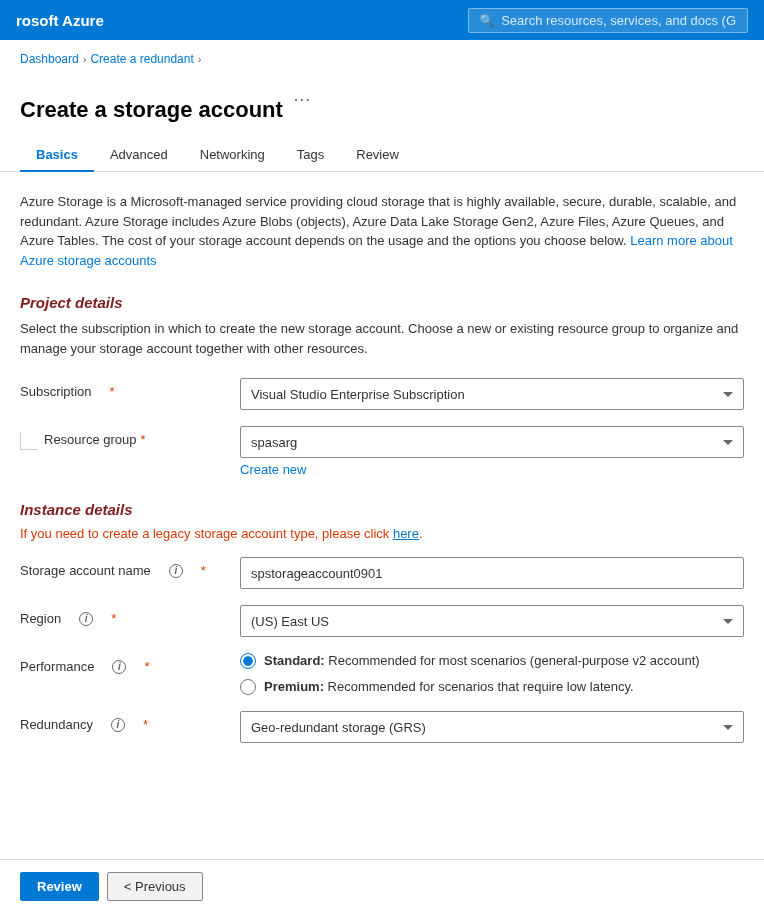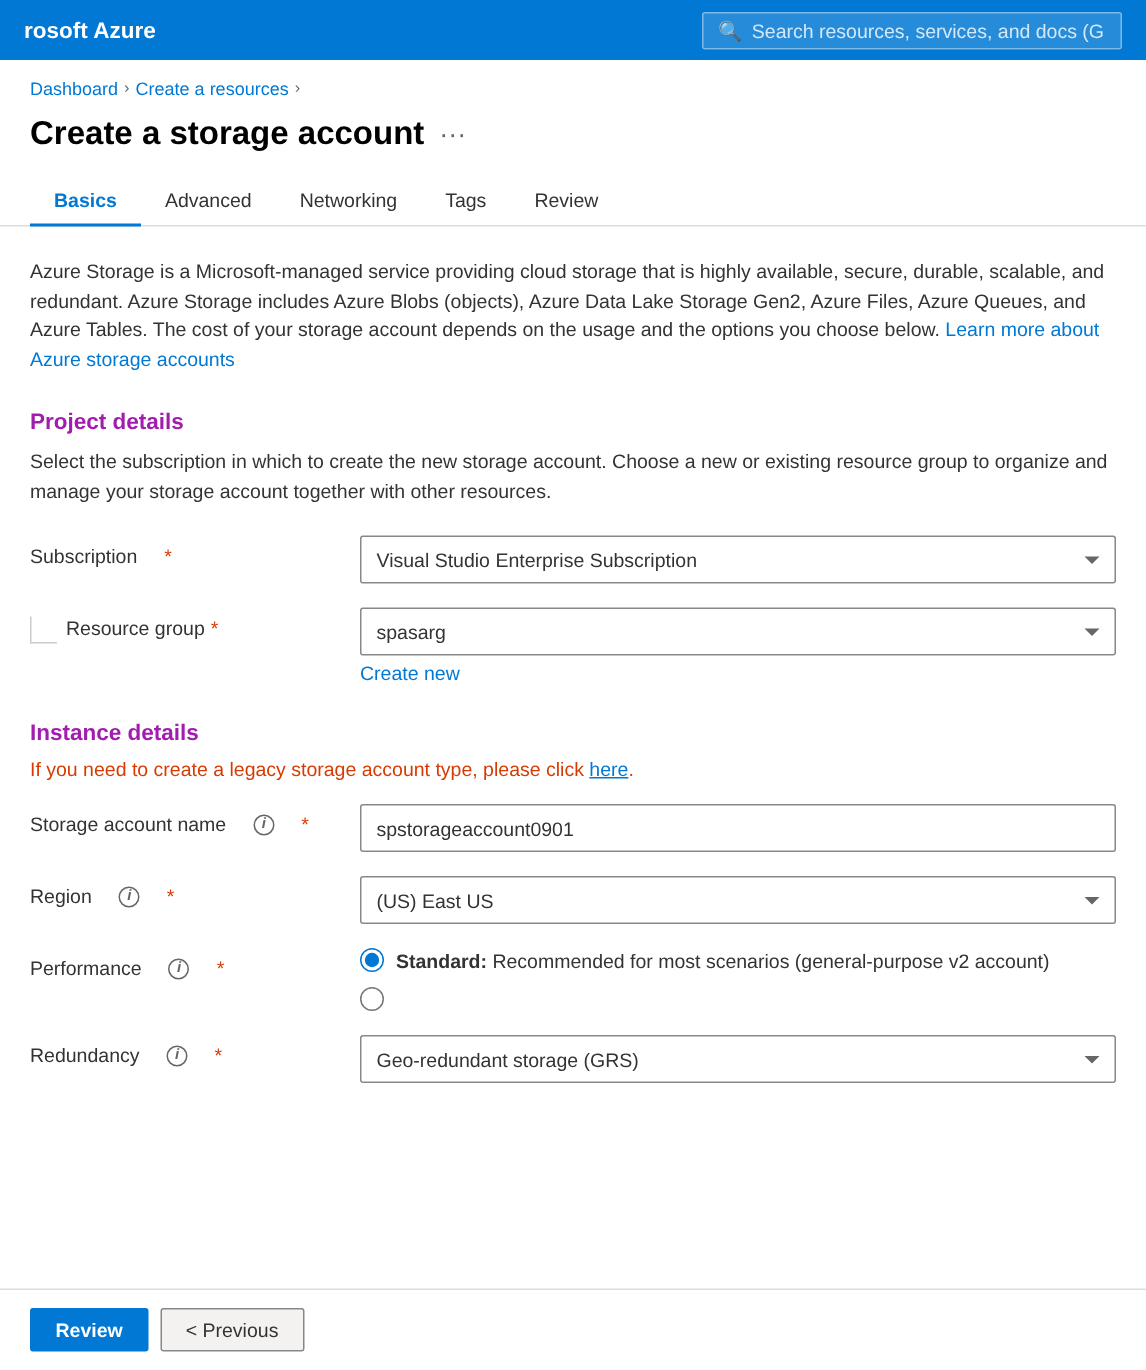--- a/index.html
+++ b/index.html
@@ -64,20 +64,21 @@
     .page-title-area {
       padding: 6px 20px 16px 20px;
       display: flex;
       align-items: center;
       gap: 10px;
     }
     .page-title {
       font-size: 22px;
       font-weight: 600;
       color: #000;
+      margin-top: 21px;
     }
     .page-title-dots {
       color: #666;
       font-size: 18px;
       cursor: pointer;
     }
 
     
     .tabs {
       display: flex;
@@ -110,22 +111,23 @@
       color: #333;
       line-height: 1.5;
       margin-bottom: 24px;
     }
     .description-text a { color: #0078d4; text-decoration: none; }
 
     
     .section-title {
       font-size: 15px;
       font-weight: 700;
-      color: #a21caf;
+      color: #7f1d1d;
       margin-bottom: 8px;
+      font-style: italic;
     }
     .section-desc {
       font-size: 13px;
       color: #333;
       line-height: 1.5;
       margin-bottom: 20px;
     }
 
     
     .form-row {
@@ -212,21 +214,21 @@
     }
 
     
     .radio-group {
       display: flex;
       flex-direction: column;
       gap: 10px;
     }
     .radio-option {
       display: flex;
-      align-items: center;
+      align-items: flex-start;
       gap: 8px;
       font-size: 13px;
     }
     .radio-option input[type="radio"] {
       accent-color: #0078d4;
       width: 16px;
       height: 16px;
     }
 
     
@@ -293,21 +295,21 @@
     <span style="color:rgba(255,255,255,0.8);font-size:13px;">🔍</span>
     <input type="text" placeholder="Search resources, services, and docs (G" style="">
   </div>
 </div>
 
 <div class="main-container">
 
   <div class="breadcrumb">
     <a href="#">Dashboard</a>
     <span class="breadcrumb-sep">›</span>
-    <a href="#">Create a resources</a>
+    <a href="#">Create a redundant</a>
     <span class="breadcrumb-sep">›</span>
   </div>
 
   <div class="page-title-area">
     <h1 class="page-title">Create a storage account</h1>
     <span class="page-title-dots">···</span>
   </div>
 
   <div class="tabs">
     <div class="tab active">Basics</div>
@@ -402,20 +404,21 @@
           <span class="required">*</span>
         </div>
         <div class="form-control-area">
           <div class="radio-group">
             <label class="radio-option">
               <input type="radio" name="performance" checked="" style="">
               <span><strong>Standard:</strong> Recommended for most scenarios (general-purpose v2 account)</span>
             </label>
             <label class="radio-option">
               <input type="radio" name="performance" style="">
+              <span><strong>Premium:</strong> Recommended for scenarios that require low latency.</span>
             </label>
           </div>
         </div>
       </div>
 
       <div class="form-row">
         <div class="form-label">
           <span>Redundancy</span>
           <span class="info-icon">i</span>
           <span class="required">*</span>

